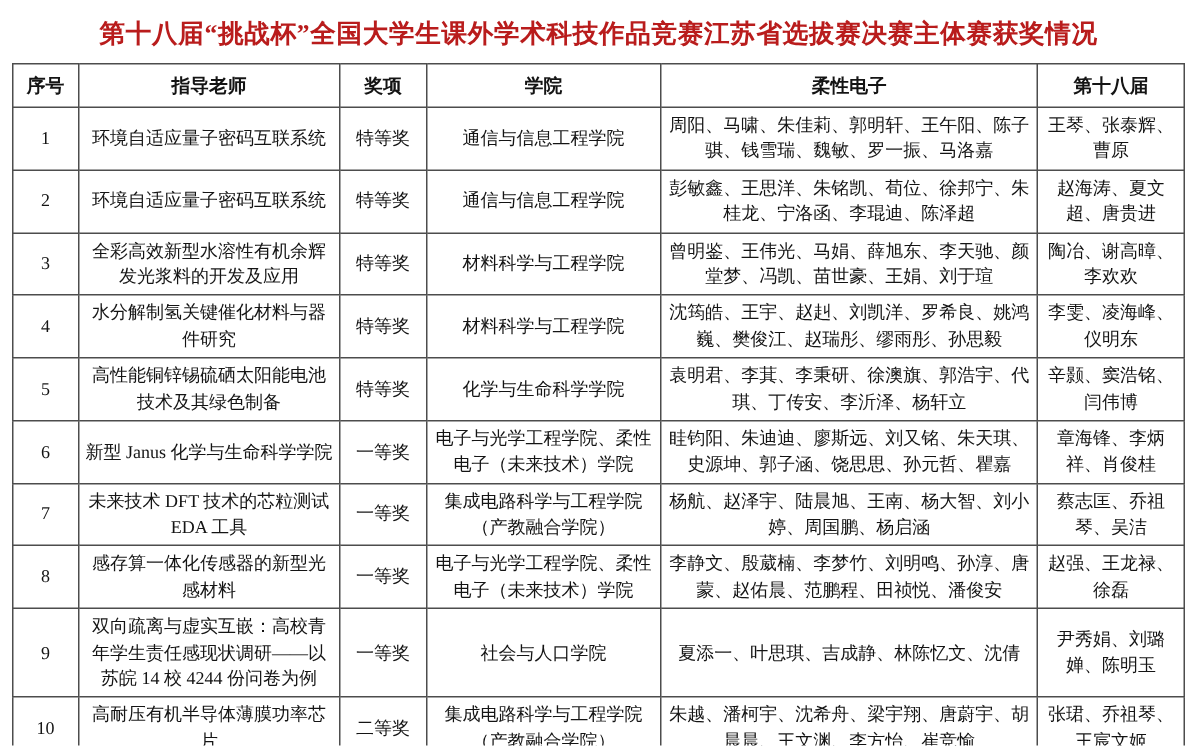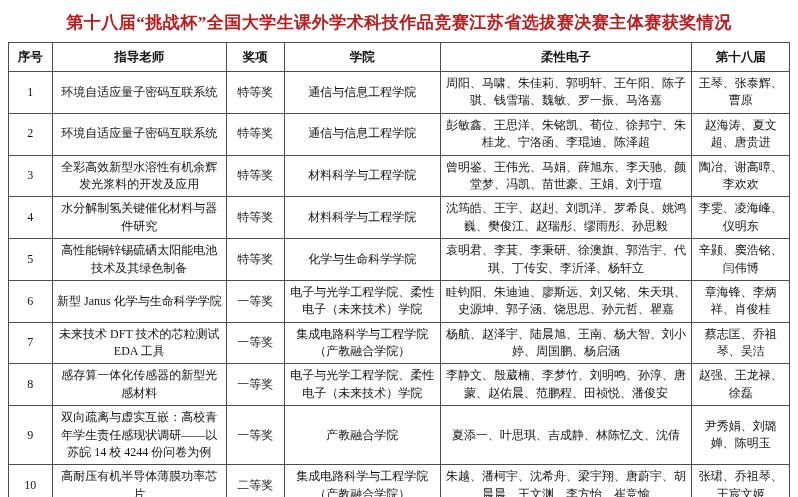--- a/index.html
+++ b/index.html
@@ -130,21 +130,21 @@
       <td>感存算一体化传感器的新型光感材料</td>
       <td>一等奖</td>
       <td>电子与光学工程学院、柔性电子（未来技术）学院</td>
       <td>李静文、殷葳楠、李梦竹、刘明鸣、孙淳、唐蒙、赵佑晨、范鹏程、田祯悦、潘俊安</td>
       <td>赵强、王龙禄、徐磊</td>
     </tr>
     <tr>
       <td>9</td>
       <td>双向疏离与虚实互嵌：高校青年学生责任感现状调研——以苏皖 14 校 4244 份问卷为例</td>
       <td>一等奖</td>
-      <td>产教融合学院</td>
+      <td>社会与人口学院</td>
       <td>夏添一、叶思琪、吉成静、林陈忆文、沈倩</td>
       <td>尹秀娟、刘璐婵、陈明玉</td>
     </tr>
     <tr>
       <td>10</td>
       <td>高耐压有机半导体薄膜功率芯片</td>
       <td>二等奖</td>
       <td>集成电路科学与工程学院（产教融合学院）</td>
       <td>朱越、潘柯宇、沈希舟、梁宇翔、唐蔚宇、胡晨晨、王文渊、李方怡、崔竞愉</td>
       <td>张珺、乔祖琴、王宸文姬</td>

